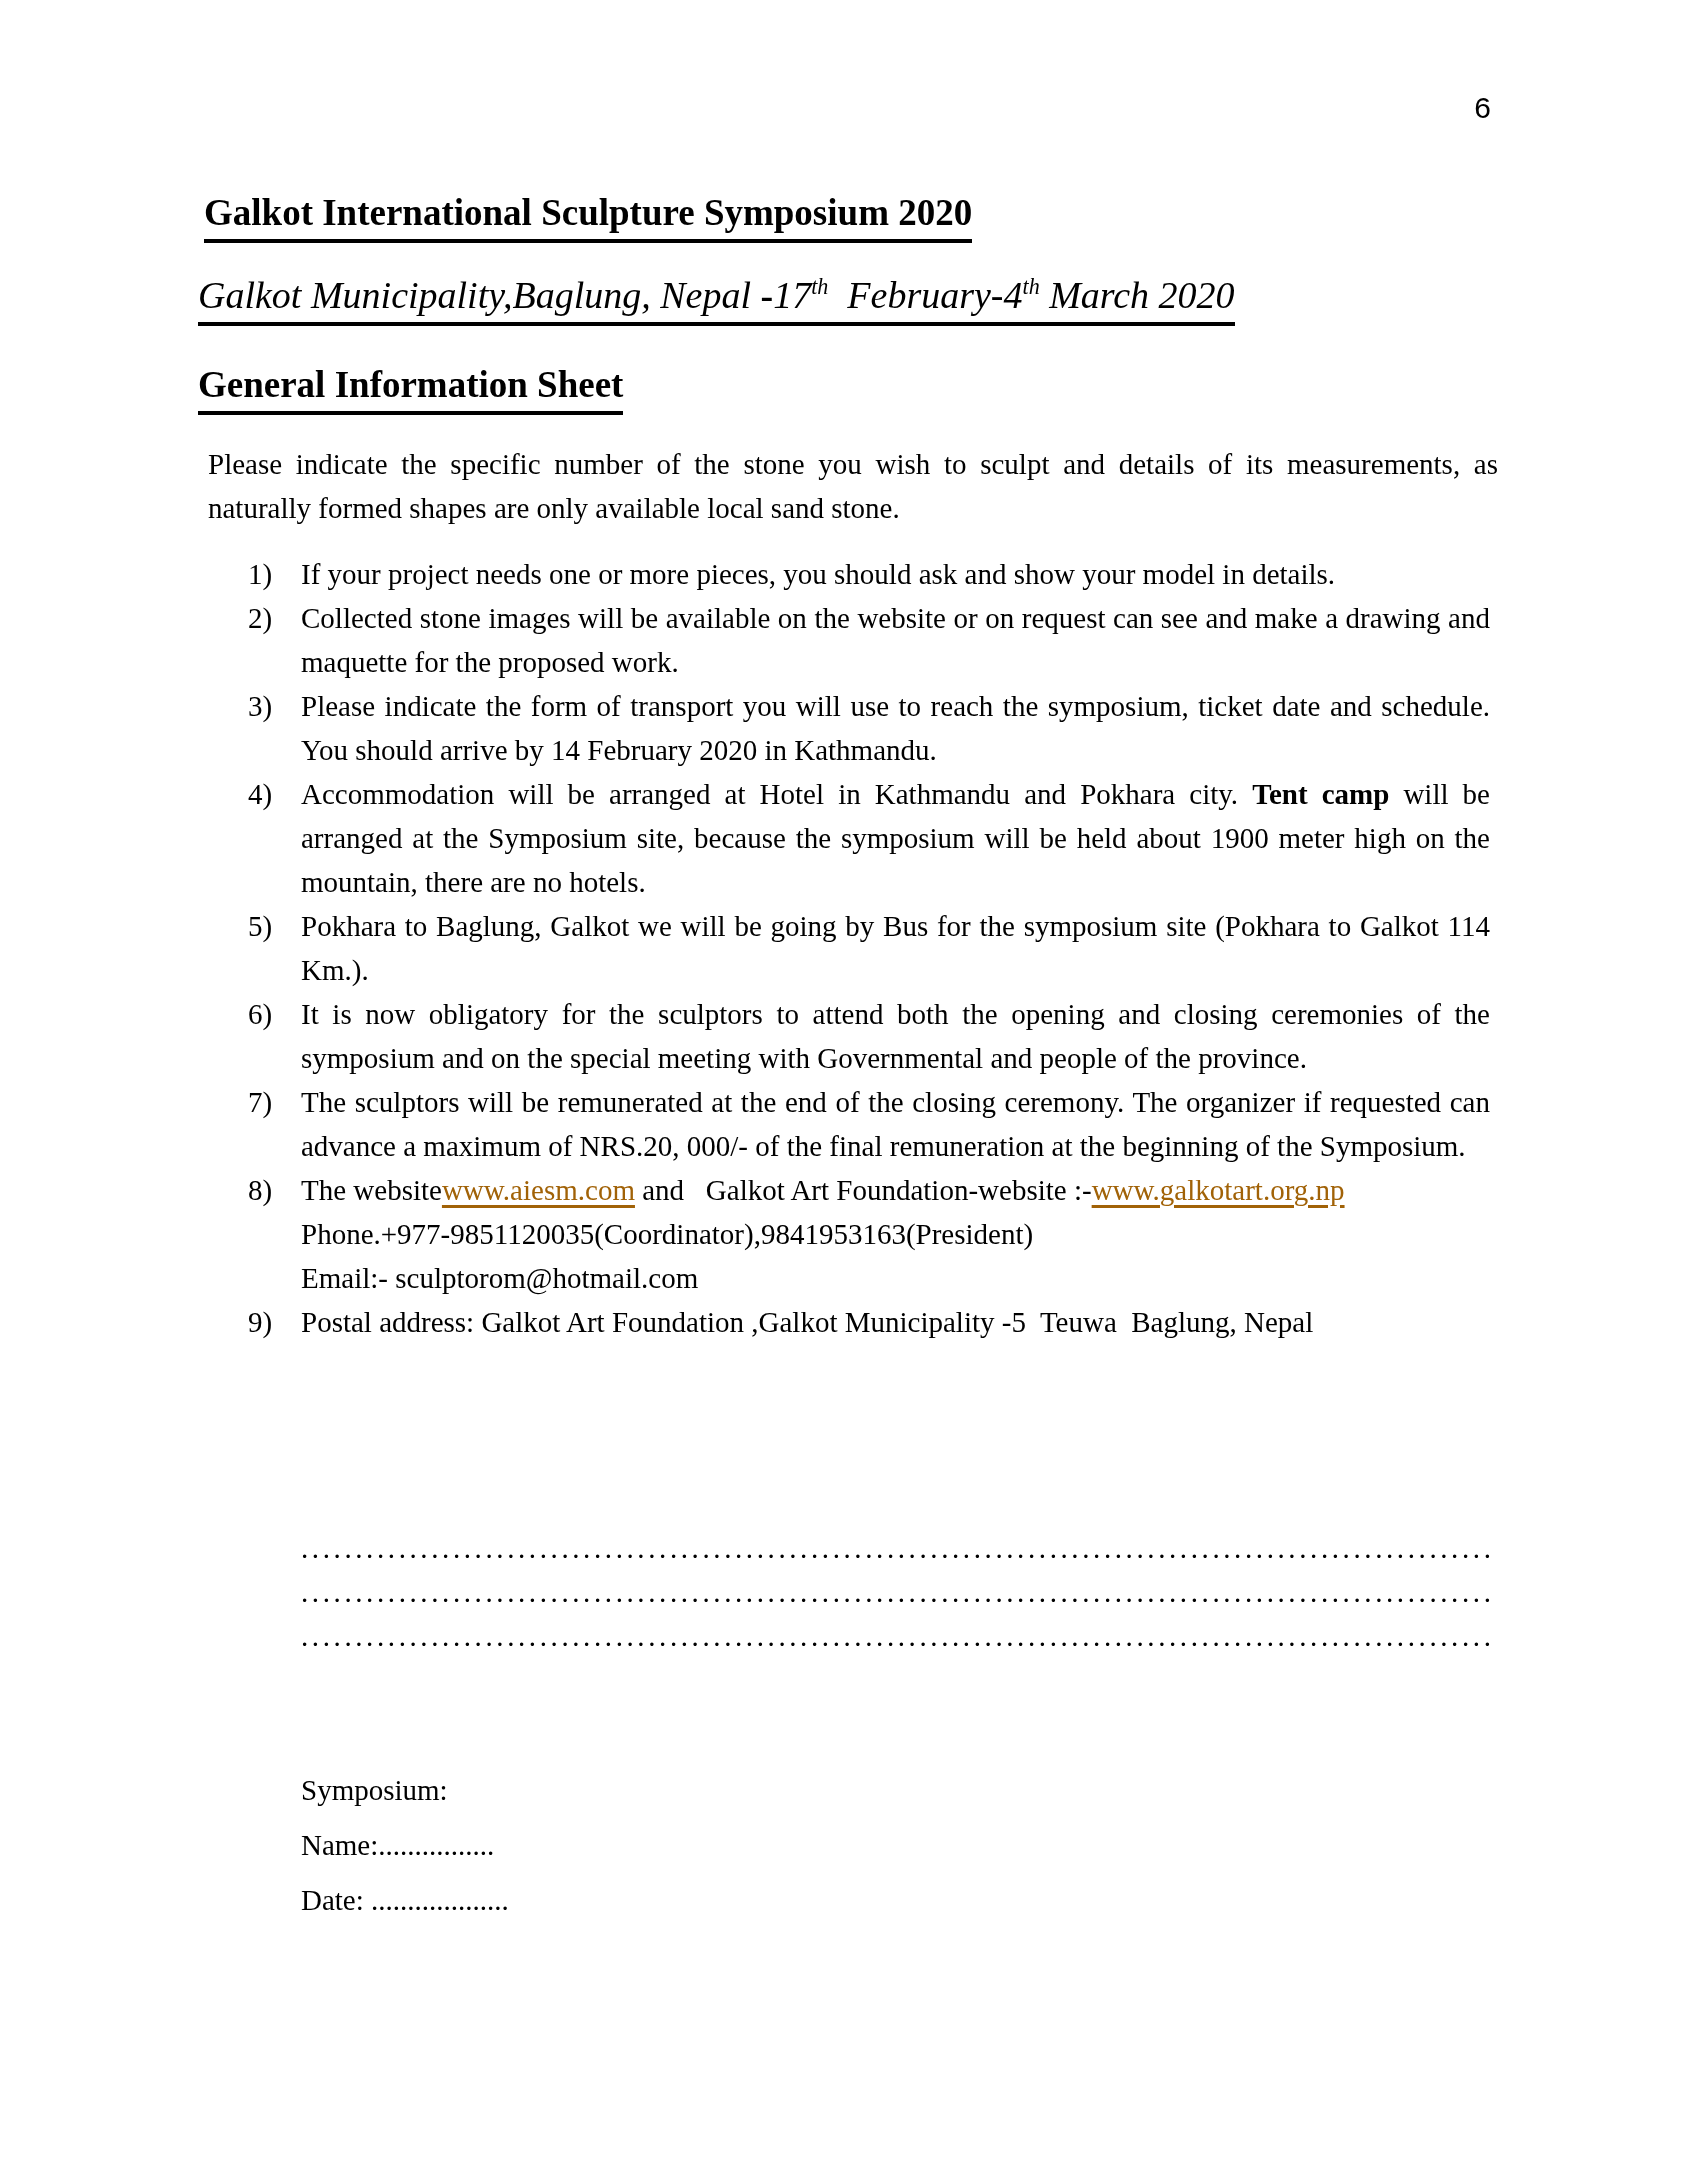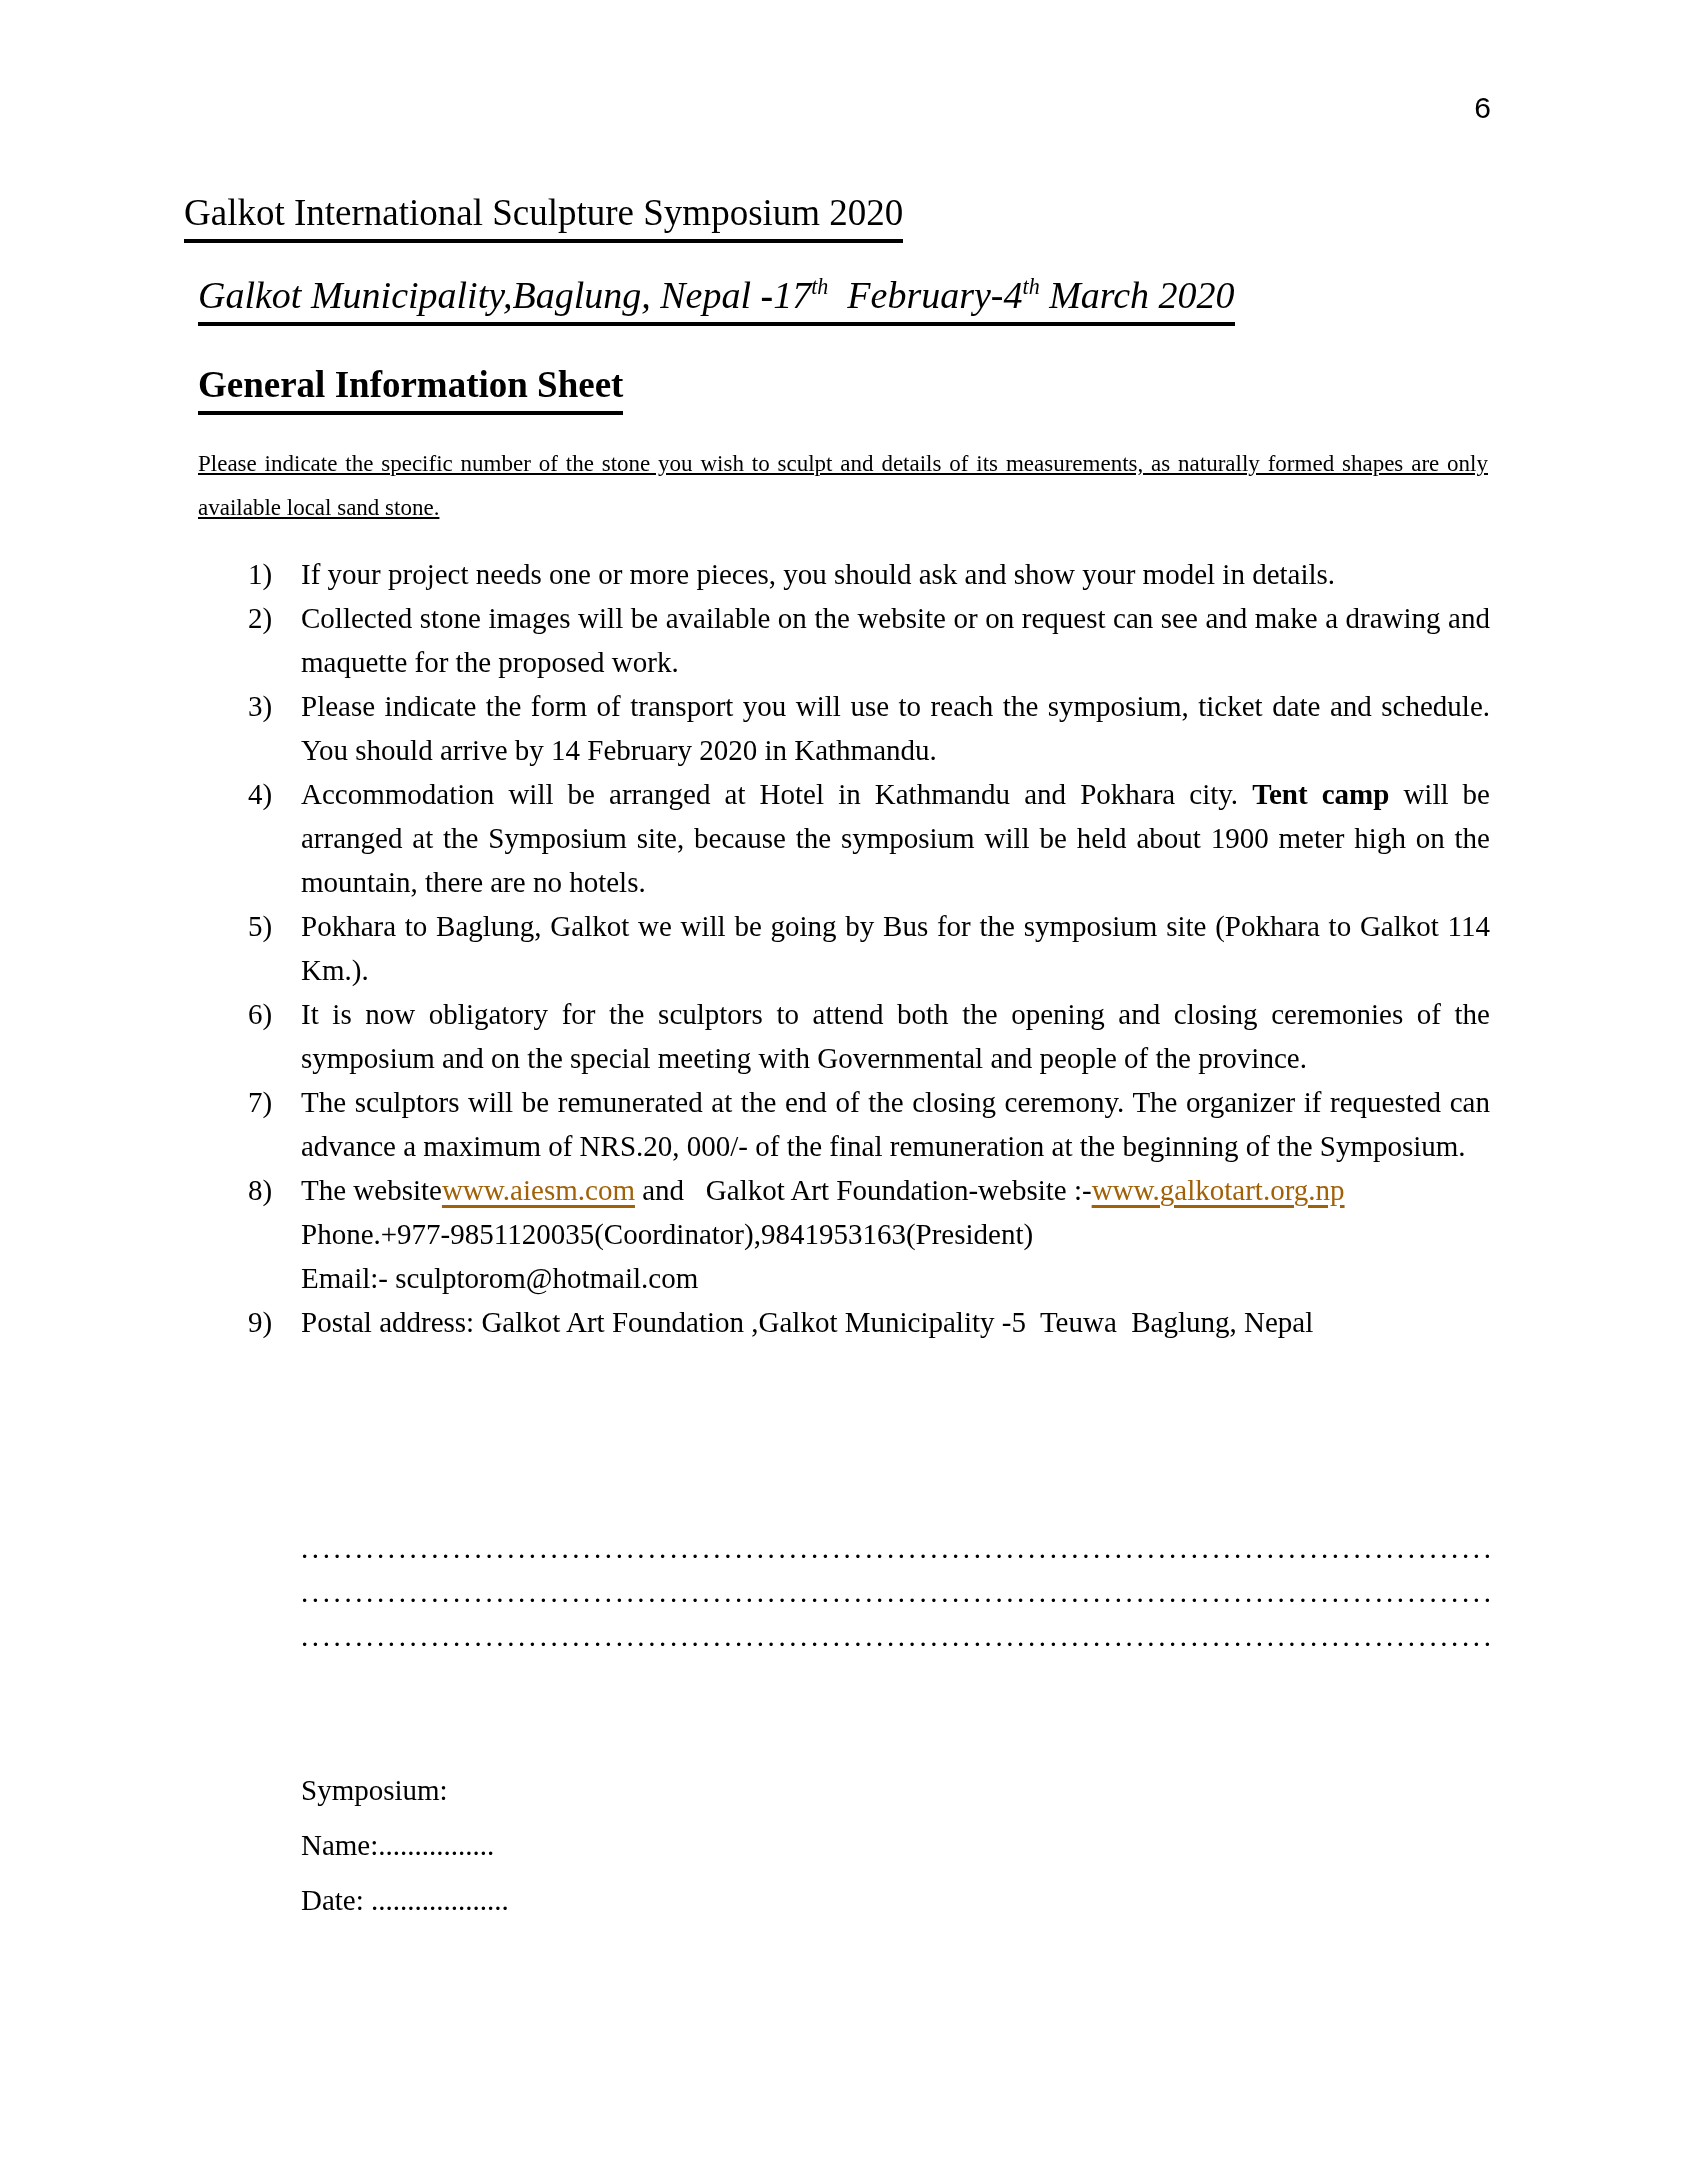--- a/index.html
+++ b/index.html
@@ -15,24 +15,24 @@
   .pagenum{
     position:absolute;
     top:93px;
     right:196px;
     font-family:"Liberation Sans","DejaVu Sans",sans-serif;
     font-size:30px;
     line-height:1;
   }
   .doc-title{
     position:absolute;
-    left:184px;
+    left:204px;
     top:193px;
     font-size:37px;
-    font-weight:400;
+    font-weight:700;
     line-height:1.1;
   }
   .doc-title .u, .doc-subtitle .u, .section-heading .u{
     display:inline-block;
     border-bottom:4.6px solid #000;
     padding-bottom:5.3px;
   }
   .doc-subtitle{
     position:absolute;
     left:198px;
@@ -56,27 +56,26 @@
     position:absolute;
     left:198px;
     top:365px;
     font-size:37px;
     font-weight:700;
     line-height:1.1;
   }
   .section-heading .u{border-bottom-width:4px;}
   .intro{
     position:absolute;
-    left:198px;
+    left:208px;
     top:442px;
     width:1290px;
-    font-size:23px;
+    font-size:29px;
     line-height:44px;
     text-align:justify;
-    text-decoration:underline;
   }
   .numlist{
     position:absolute;
     left:248px;
     top:552px;
     width:1242px;
     font-size:29px;
     line-height:44px;
   }
   .li{

